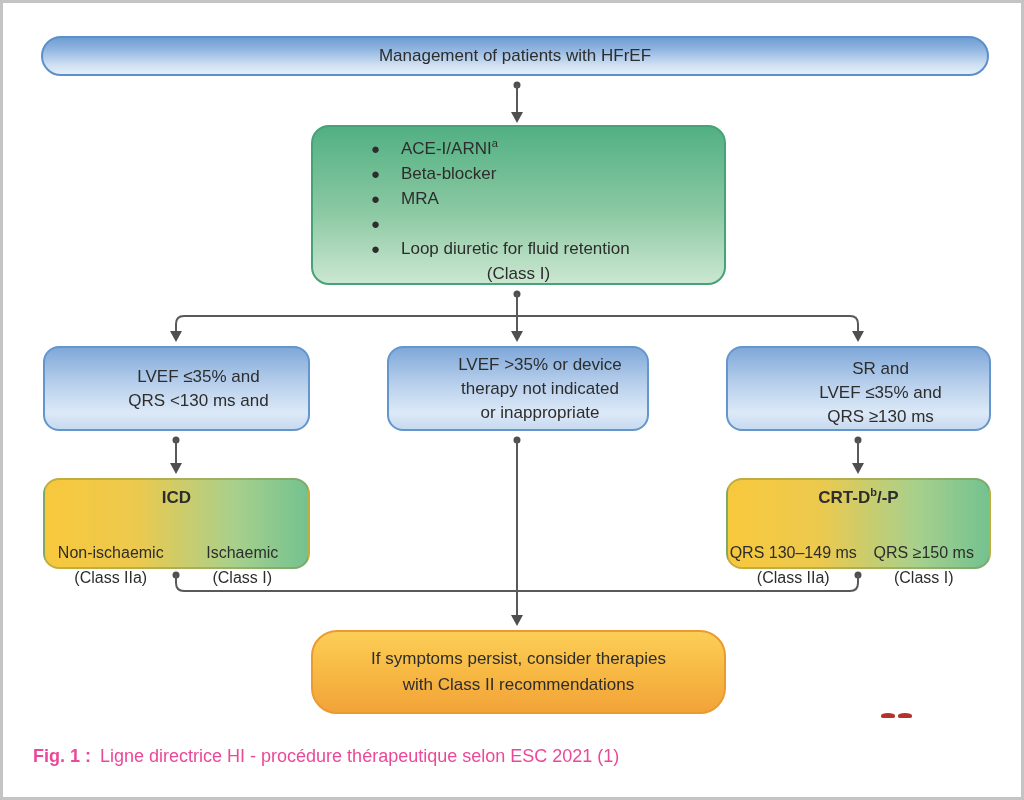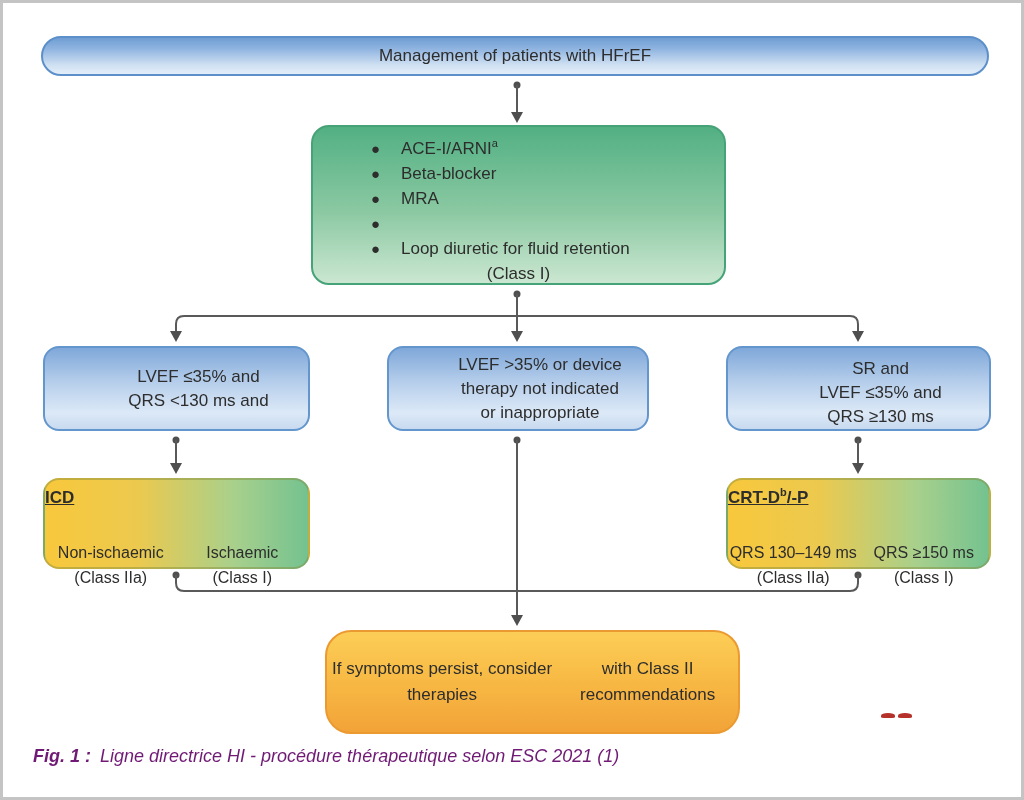--- a/index.html
+++ b/index.html
@@ -63,47 +63,47 @@
   .splitbox{
     top:475px;height:91px;
     border-radius:16px;
     border:2px solid rgba(130,140,60,0.45);
     background:linear-gradient(90deg,#f8c83c 0%,#ecc94e 35%,#a8d08c 72%,#74c290 100%);
     padding-top:7px;
   }
   .splitbox.icd{left:40px;width:267px;}
   .splitbox.crt{left:723px;width:265px;}
   .split-title{
-    font-weight:bold;font-size:17px;line-height:22px;text-decoration:underline;
+    text-align:center;font-weight:bold;font-size:17px;line-height:22px;
   }
   .split-cols{display:flex;margin-top:3px;}
   .split-col{flex:1 1 50%;text-align:center;font-size:16px;line-height:25px;margin-top:28px;}
 
   
   .orangebox{
-    left:308px;top:627px;width:415px;height:104px;
+    left:308px;top:627px;width:415px;height:84px;
     border-radius:26px;
     border:2px solid #eb9a31;
     background:linear-gradient(180deg,#fcce57 0%,#f8bb45 45%,#f2a338 100%);
-    display:flex;flex-direction:row;align-items:center;justify-content:center;
-    font-size:17px;line-height:26px;text-align:center;margin-left:14px;
+    display:flex;flex-direction:column;align-items:center;justify-content:center;
+    font-size:17px;line-height:26px;text-align:center;
   }
 
   
   .red-mark{
     position:absolute;width:14px;height:5px;border-radius:50% 50% 20% 20%;
     background:#b5312a;
   }
   .red-mark.m1{left:878px;top:710px;}
   .red-mark.m2{left:895px;top:710px;}
 
   
   .caption{
     position:absolute;left:30px;top:743px;
-    font-size:18px;color:#701a75;font-style:italic;
+    font-size:18px;color:#ec4899;
   }
   .caption .fig-label{font-weight:bold;margin-right:9px;}
 
   
   svg.connectors{position:absolute;left:0;top:0;width:1024px;height:800px;pointer-events:none;}
   svg.connectors path, svg.connectors line{stroke:#595959;stroke-width:2;fill:none;}
   svg.connectors circle{fill:#4f4f4f;stroke:none;}
   svg.connectors polygon{fill:#4f4f4f;stroke:none;}
 </style>
 </head>

